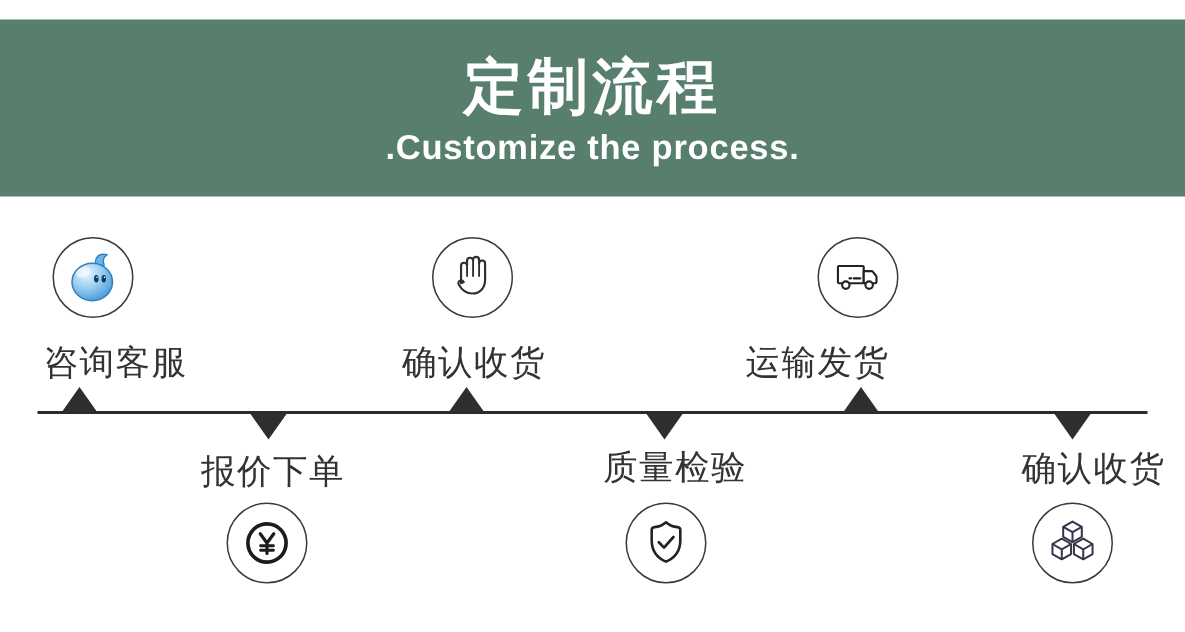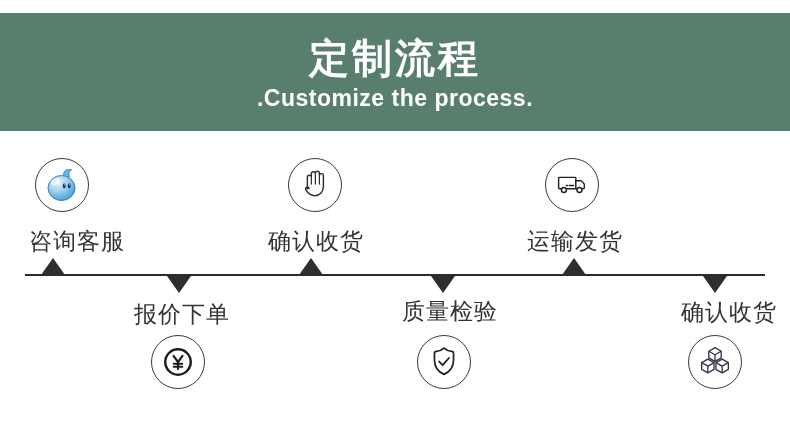--- a/index.html
+++ b/index.html
@@ -53,21 +53,21 @@
   .c4{left:417px;top:335px;}
   .c6{left:688px;top:335px;}
 
   .step-label{
     position:absolute;width:140px;text-align:center;
     font-size:23px;letter-spacing:1px;color:#333;font-weight:500;
     line-height:26px;white-space:nowrap;
   }
   .l1{left:7px;top:228px;}
   .l3{left:246px;top:228px;}
-  .l5{left:505px;top:228px;}
+  .l5{left:475px;top:228px;}
   .l2{left:112px;top:301px;}
   .l4{left:380px;top:298px;}
   .l6{left:659px;top:299px;}
 
   svg{display:block;}
 </style>
 </head>
 <body>
 
 <div class="stage">

